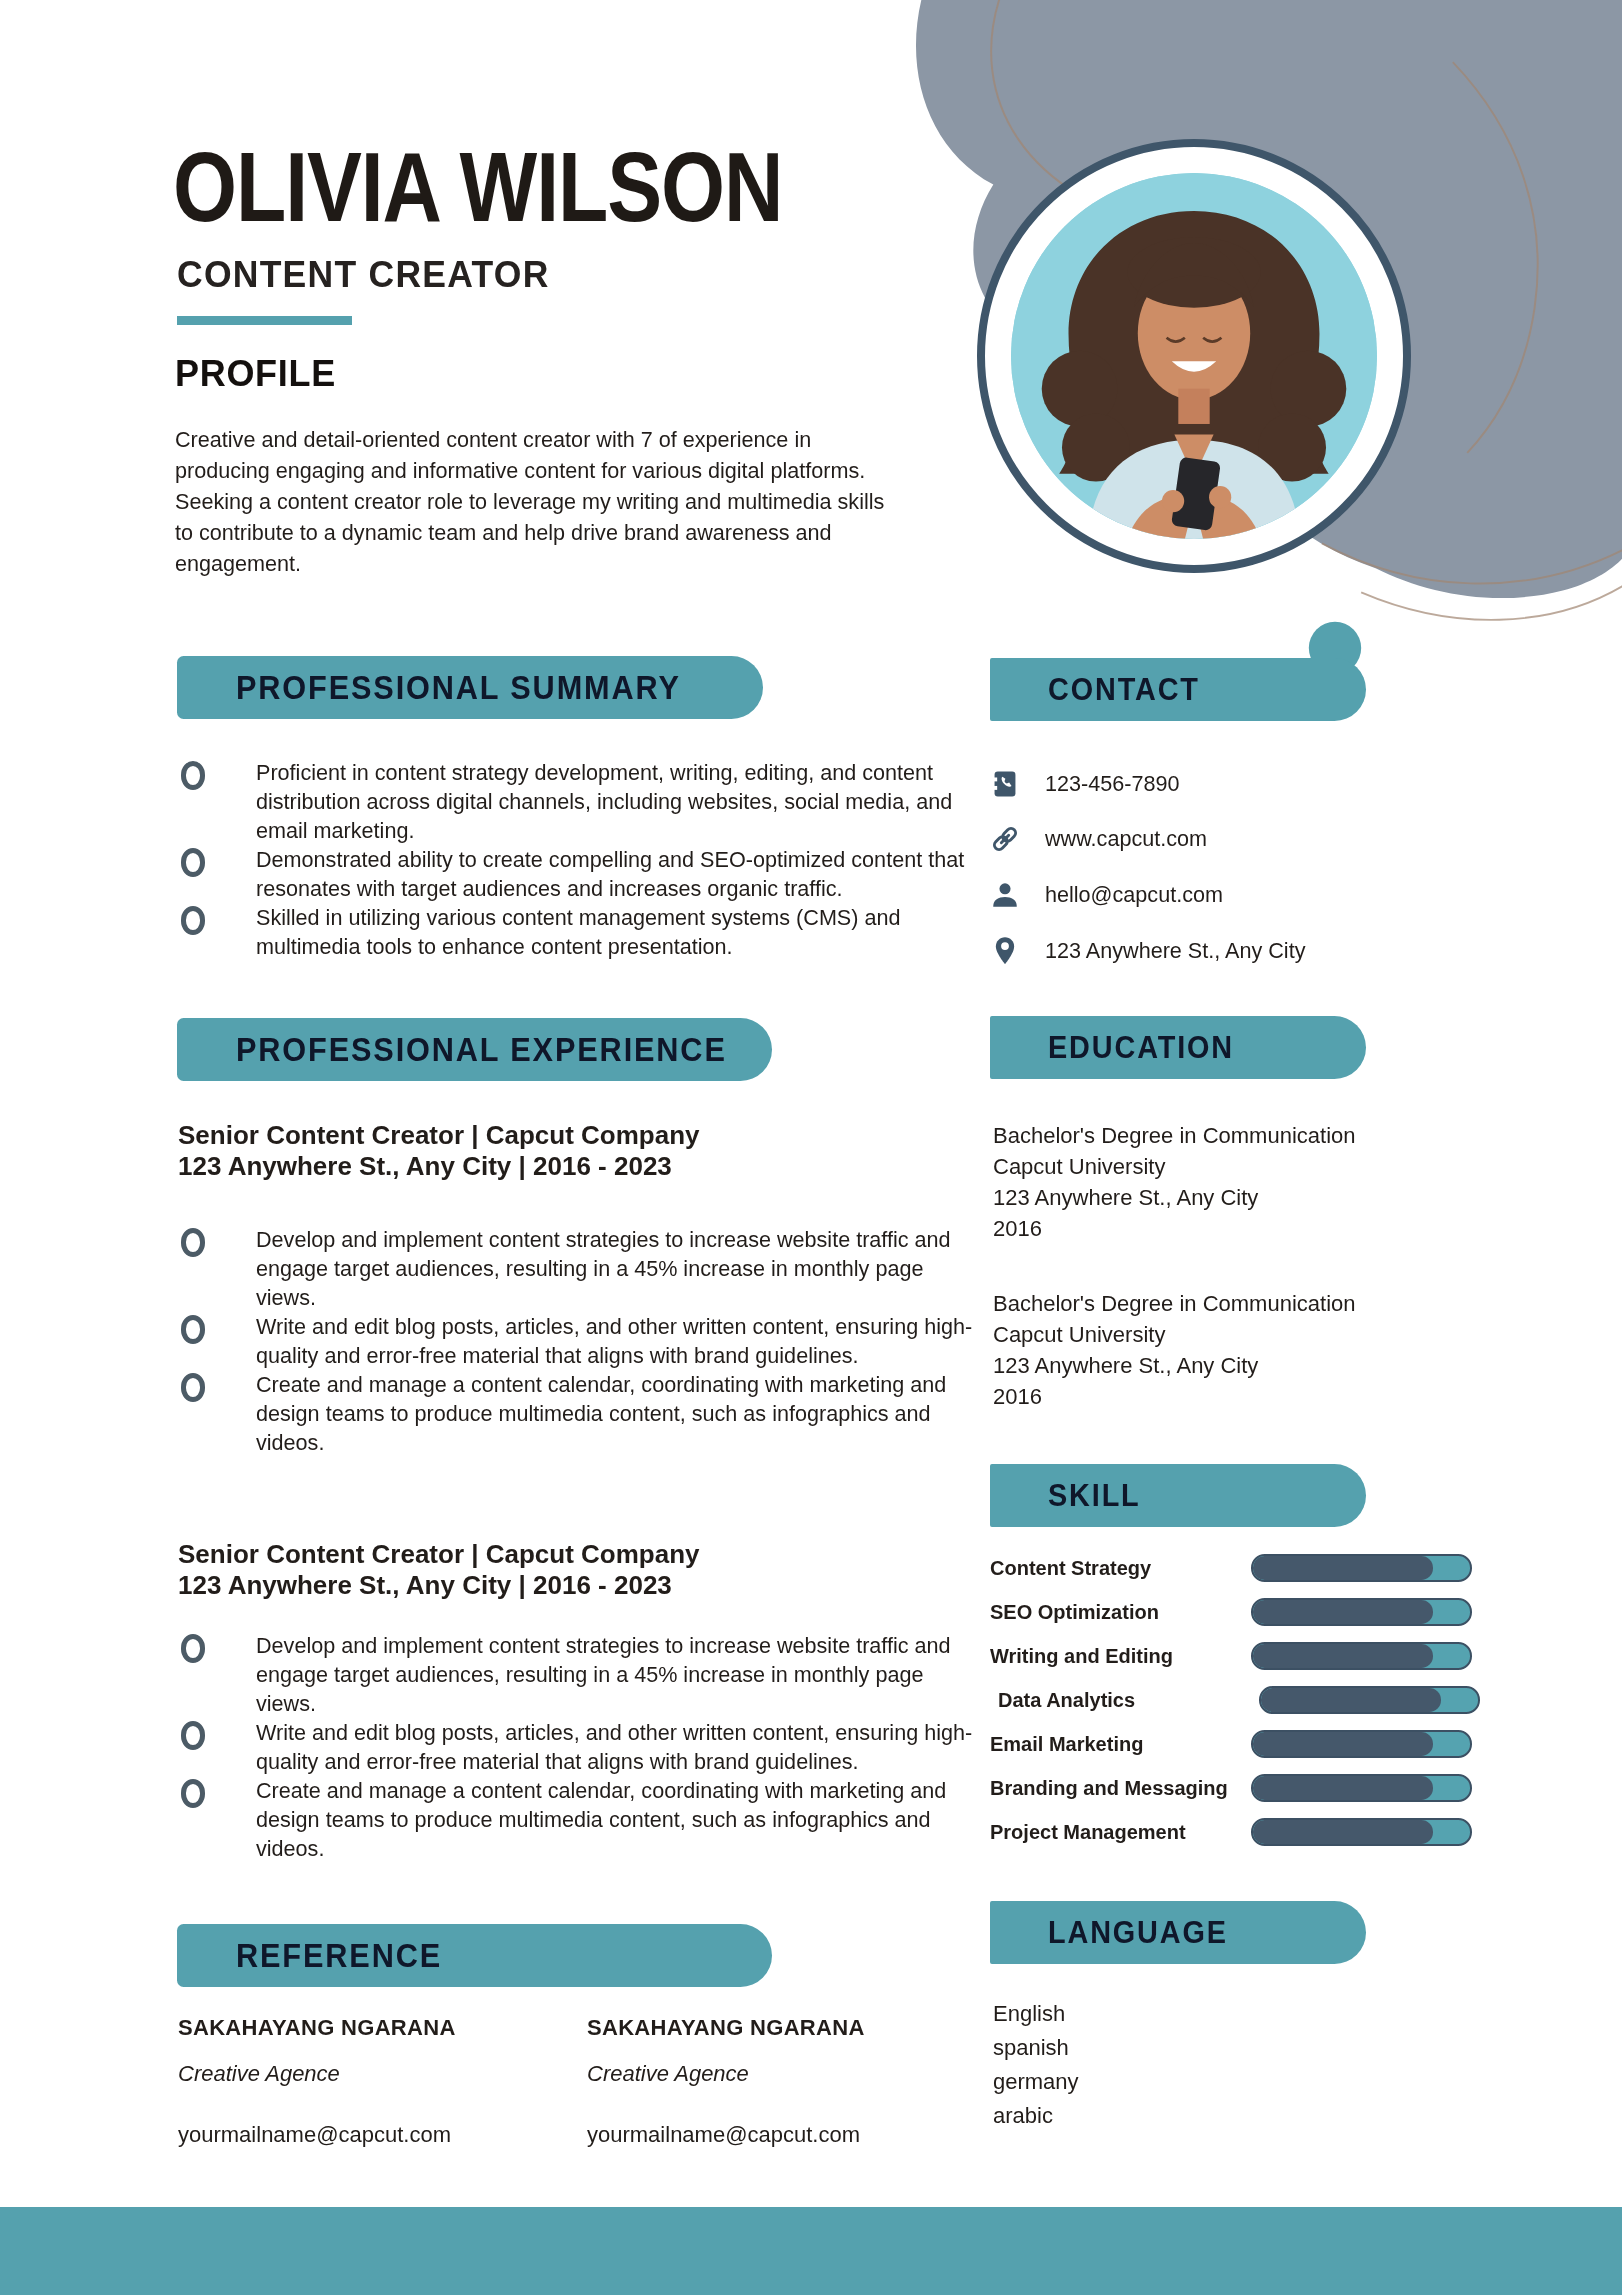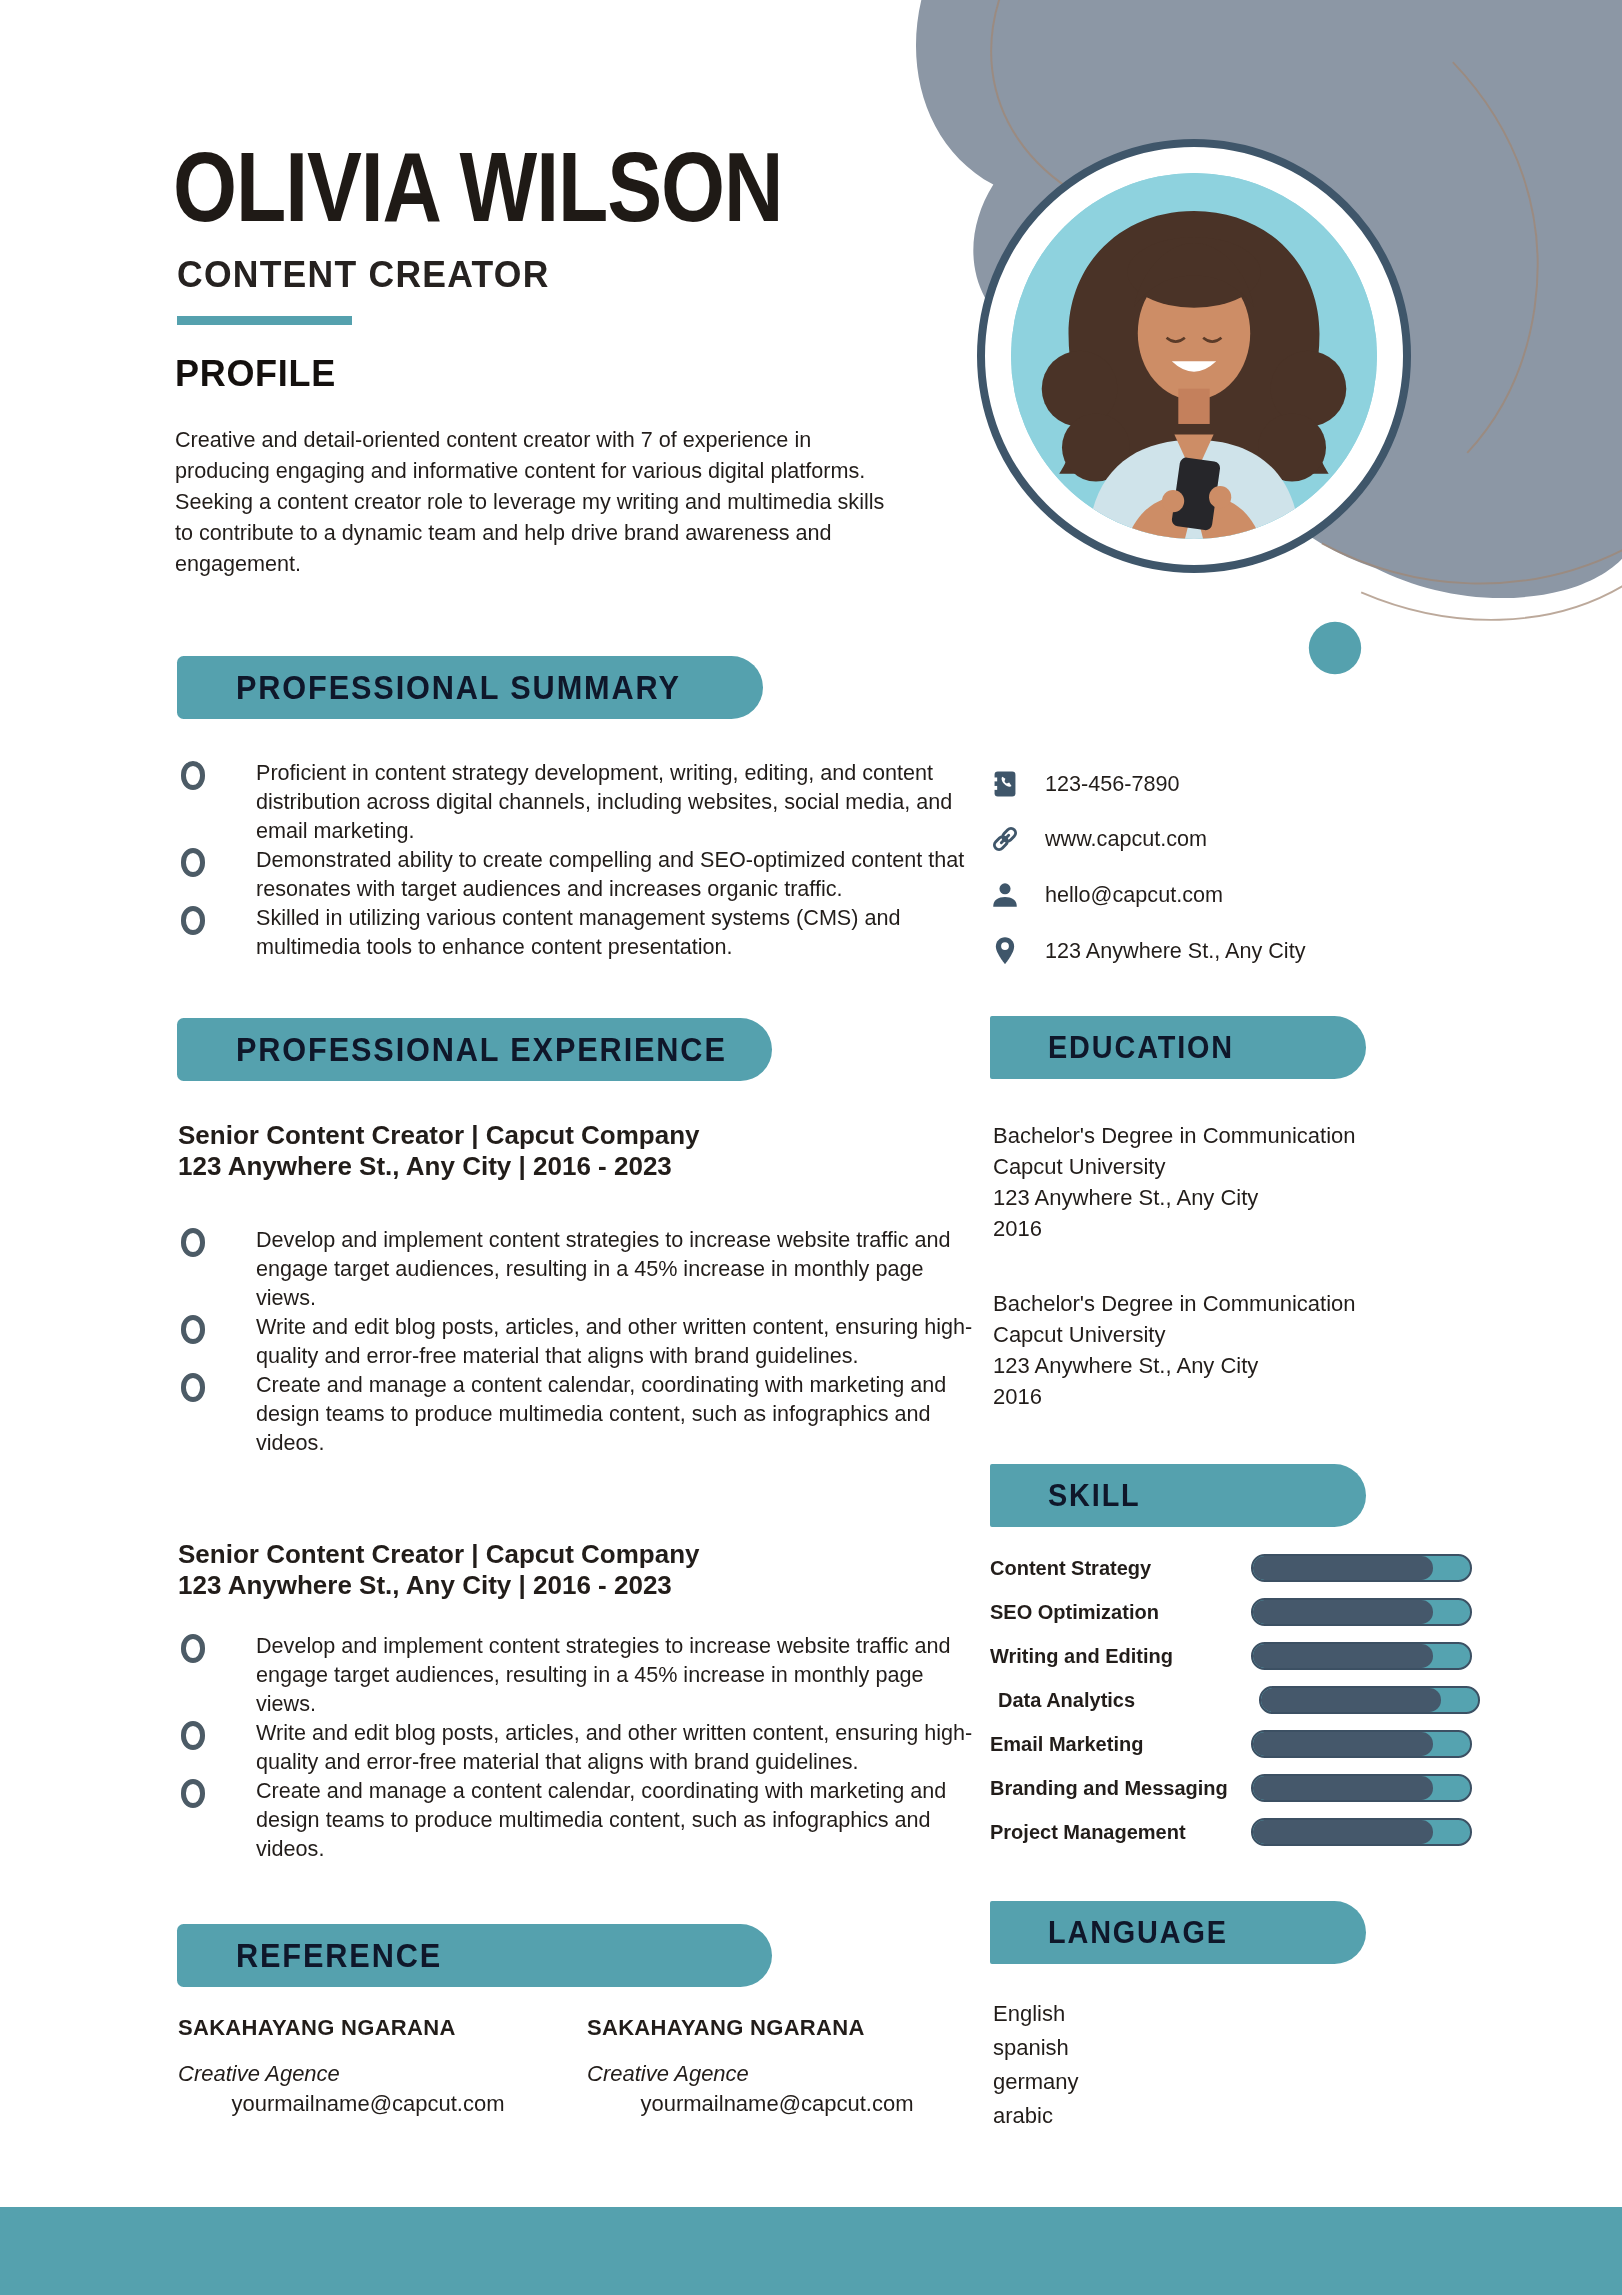--- a/index.html
+++ b/index.html
@@ -47,21 +47,21 @@
   #job2-list{top:1631px;}
 
   .job-head{position:absolute;left:178px;font-size:26px;font-weight:bold;line-height:31px;}
   #job1-head{top:1120px;}
   #job2-head{top:1539px;}
 
   
   .ref{position:absolute;top:2015px;width:380px;font-size:22px;}
   .ref .rname{font-weight:bold;letter-spacing:0.3px;}
   .ref .rcomp{font-style:italic;margin-top:20px;}
-  .ref .rmail{margin-top:4px;text-align:center;}
+  .ref .rmail{margin-top:35px;}
   #ref-1{left:178px;} #ref-2{left:587px;}
 
   
   .c-row{position:absolute;left:990px;display:flex;align-items:center;gap:25px;height:34px;}
   .c-row .ctext{font-size:21.6px;white-space:nowrap;}
   #c-phone{top:767px;} #c-web{top:822px;} #c-mail{top:878px;} #c-loc{top:934px;}
 
   
   .edu{position:absolute;left:993px;font-size:22px;line-height:31px;width:458px;}
   #edu-1{top:1120px;} #edu-2{top:1288px;}
@@ -173,20 +173,23 @@
     <div class="rname">SAKAHAYANG NGARANA</div>
     <div class="rcomp">Creative Agence</div>
     <div class="rmail">yourmailname@capcut.com</div>
   </div>
   <div class="ref" id="ref-2">
     <div class="rname">SAKAHAYANG NGARANA</div>
     <div class="rcomp">Creative Agence</div>
     <div class="rmail">yourmailname@capcut.com</div>
   </div>
 
+  <div class="banner banner-r" id="b-contact">
+    <span class="bt">CONTACT</span>
+  </div>
   <div class="banner banner-r" id="b-edu">
     <span class="bt">EDUCATION</span>
   </div>
   <div class="banner banner-r" id="b-skill">
     <span class="bt">SKILL</span>
   </div>
   <div class="banner banner-r" id="b-lang">
     <span class="bt">LANGUAGE</span>
   </div>
 

